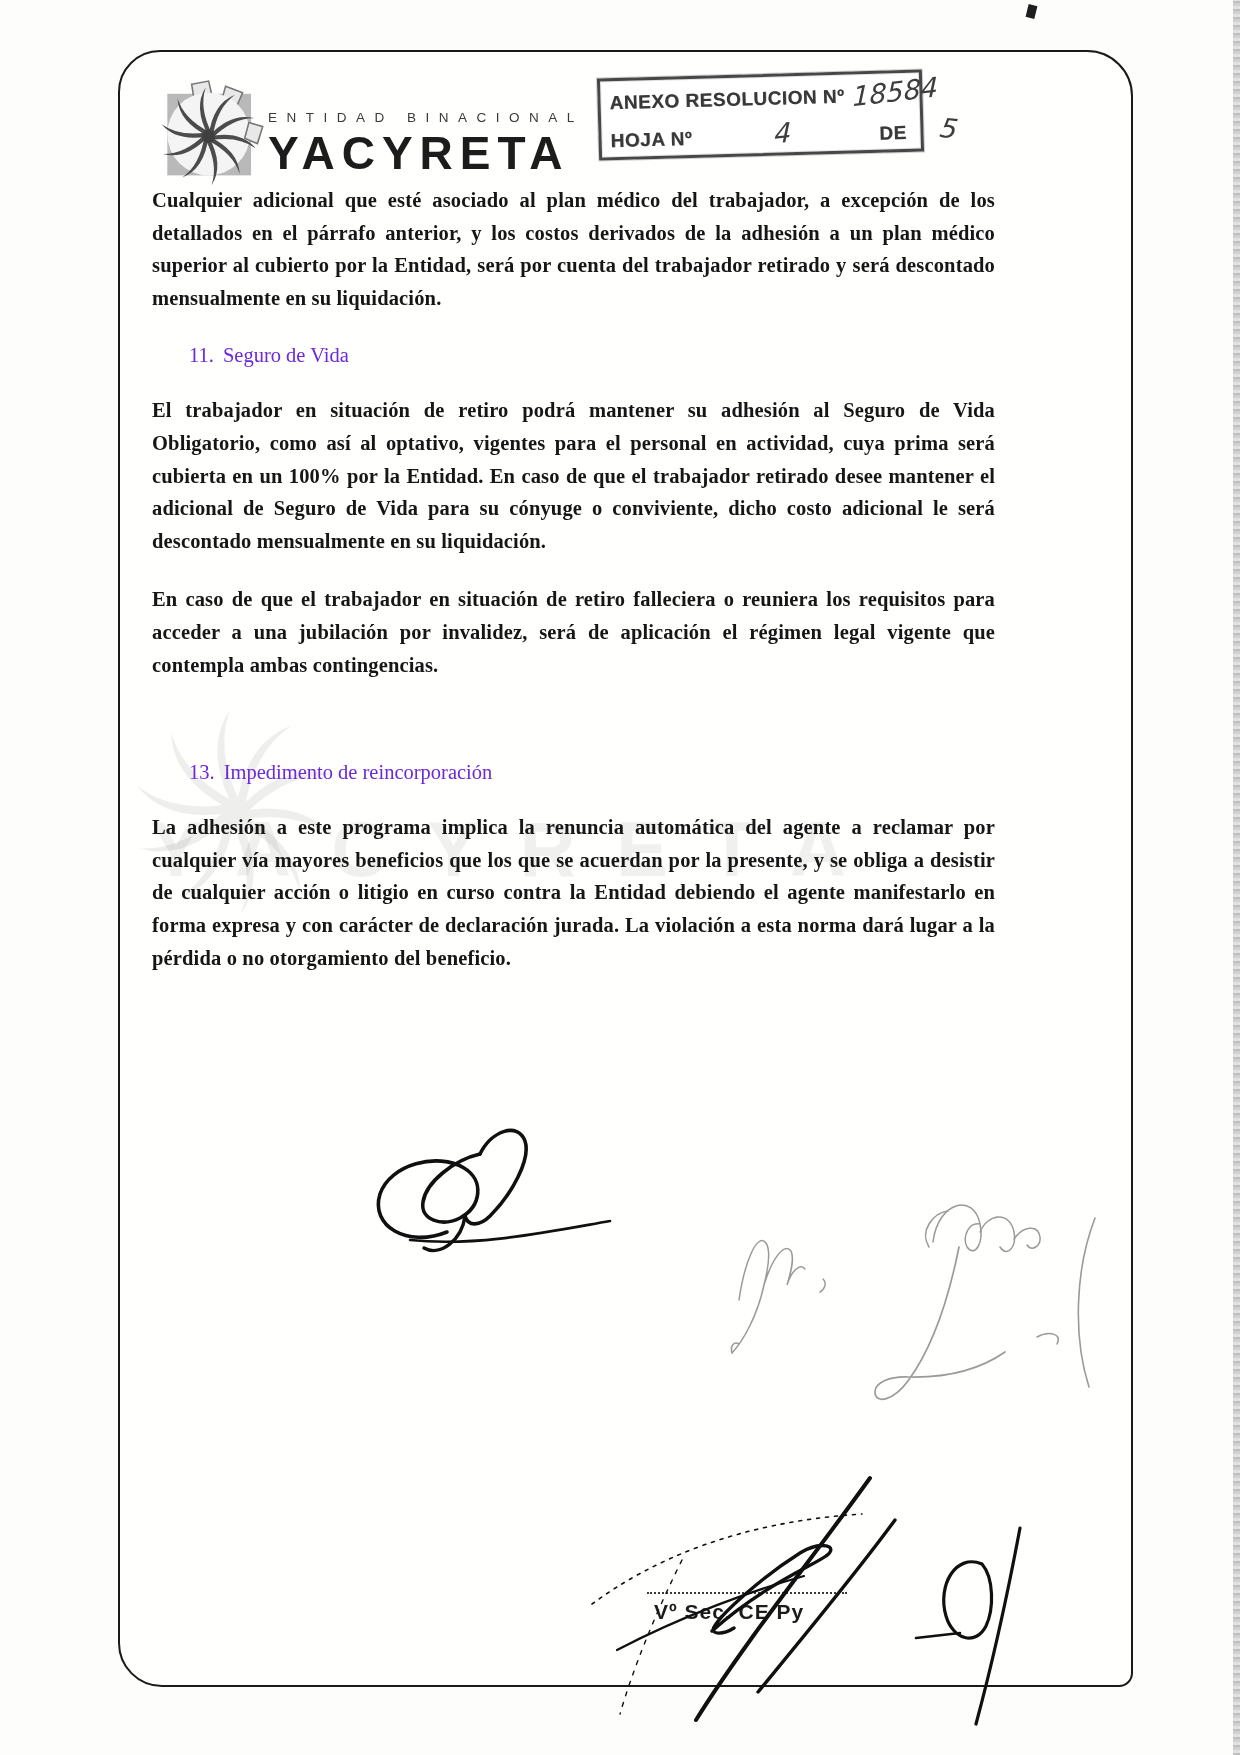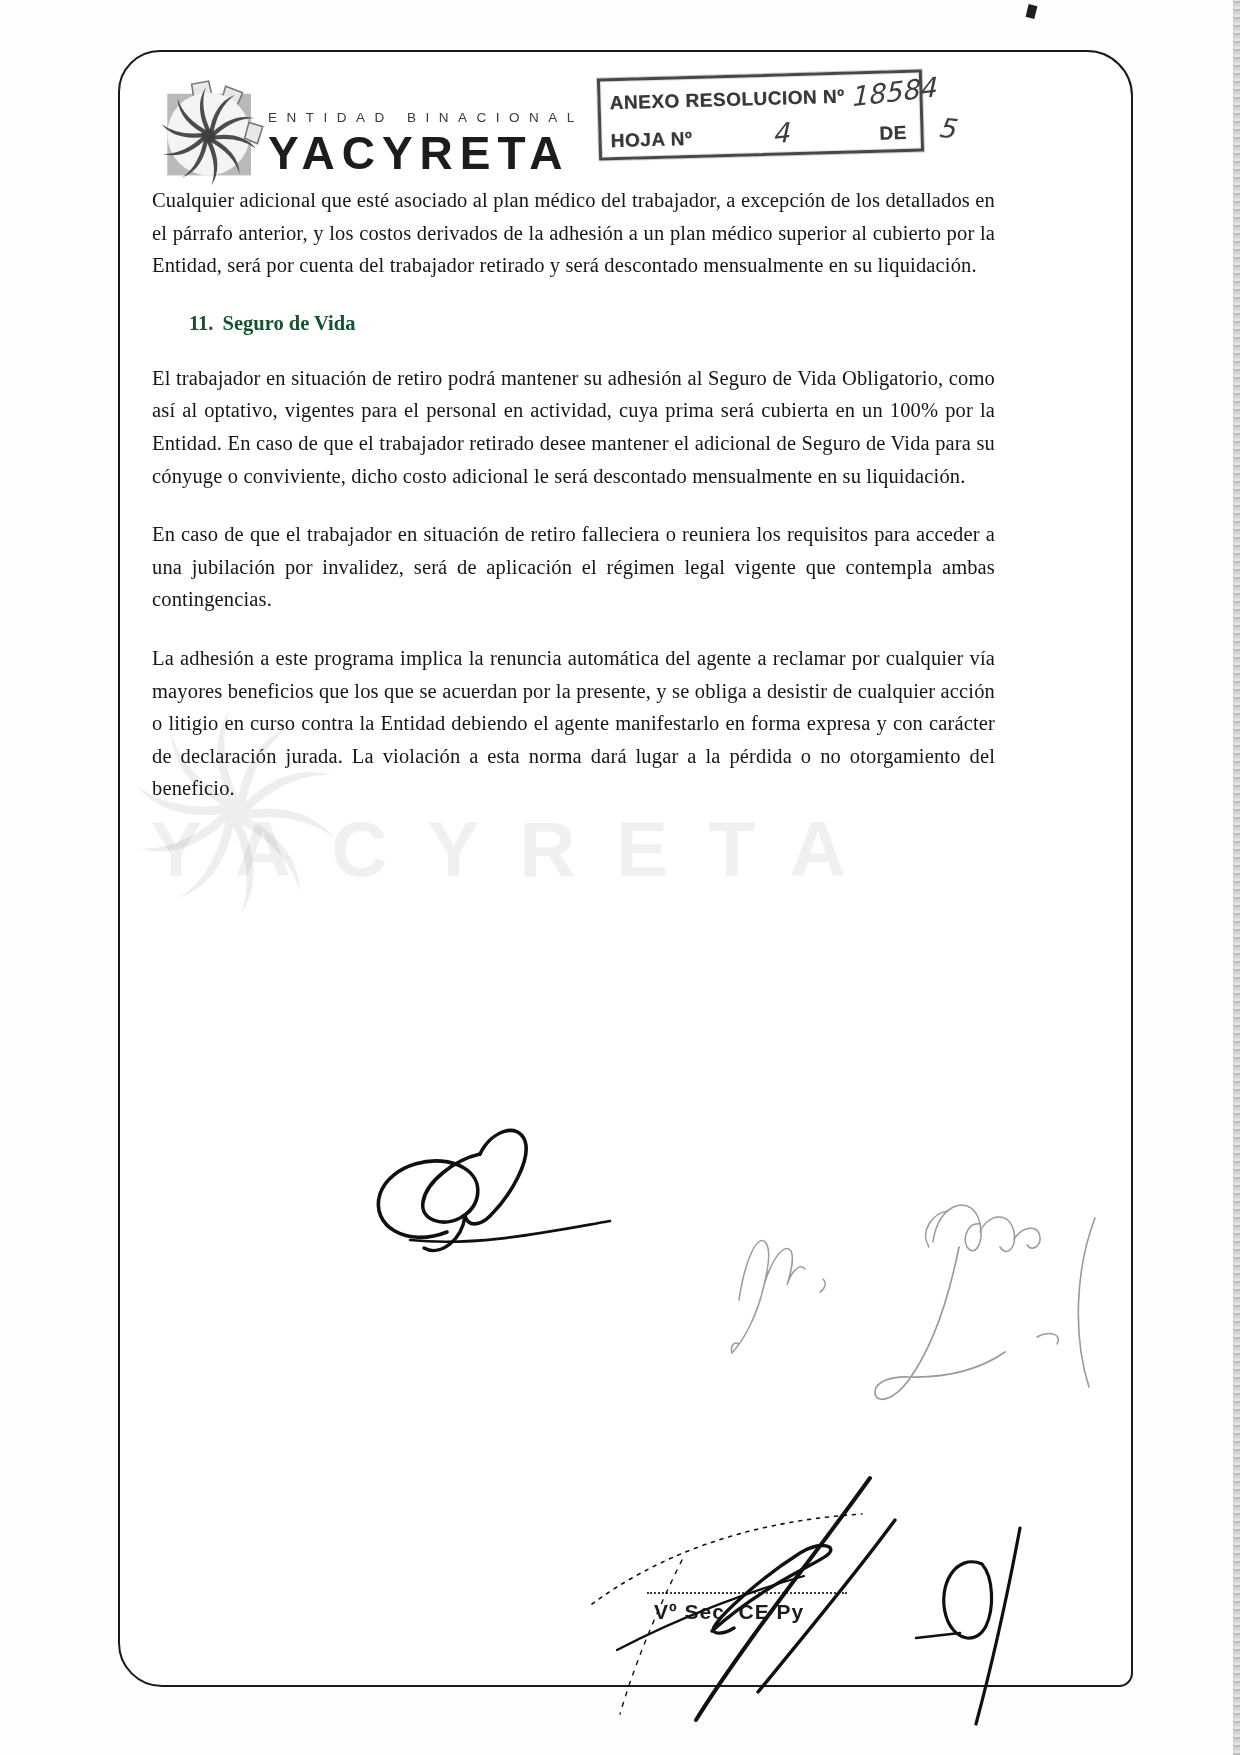--- a/index.html
+++ b/index.html
@@ -53,24 +53,24 @@
     transform:rotate(-5deg) skewX(-8deg);
   }
   .stamp-val-res{ margin-left:8px; }
   .stamp-val-hoja{ margin-left:82px; }
   .stamp-lbl-de{ margin-left:88px; }
   .stamp-val-de{ margin-left:34px; transform:rotate(8deg) skewX(-4deg); }
   
   .content{ position:absolute; left:32px; top:132px; width:843px; }
   .content p{
     margin:0 0 26px 0; font-size:20.5px; line-height:32.6px;
-    text-align:justify; letter-spacing:.15px;
+    text-align:justify; letter-spacing:.15px;font-weight:bold;
   }
   .sec-h{
-    margin:30px 0 27px 37px; font-size:20.5px; font-weight:bold; color:#14532d;
+    margin:30px 0 27px 37px; font-size:20.5px; font-weight:normal; color:#6d28d9;
   }
   .sec-h .num{ margin-right:9px; }
   .sec-h.gap-before{ margin-top:80px; }
   .sec-h.wide .num{ margin-right:36px; }
   
   .wm-swirl{ position:absolute; left:8px; top:648px; width:215px; height:215px; opacity:.08; }
   .wm-text{
     position:absolute; left:30px; top:752px; width:960px;
     font-family:"Liberation Sans","DejaVu Sans",sans-serif;
     font-weight:bold; font-size:78px; letter-spacing:40px;
@@ -158,20 +158,21 @@
   </div>
 
   <div class="content">
     <p>Cualquier adicional que esté asociado al plan médico del trabajador, a excepción de los detallados en el párrafo anterior, y los costos derivados de la adhesión a un plan médico superior al cubierto por la Entidad, será por cuenta del trabajador retirado y será descontado mensualmente en su liquidación.</p>
 
     <h3 class="sec-h"><span class="num">11.</span><span>Seguro de Vida</span></h3>
     <p>El trabajador en situación de retiro podrá mantener su adhesión al Seguro de Vida Obligatorio, como así al optativo, vigentes para el personal en actividad, cuya prima será cubierta en un 100% por la Entidad. En caso de que el trabajador retirado desee mantener el adicional de Seguro de Vida para su cónyuge o conviviente, dicho costo adicional le será descontado mensualmente en su liquidación.</p>
 
     <p>En caso de que el trabajador en situación de retiro falleciera o reuniera los requisitos para acceder a una jubilación por invalidez, será de aplicación el régimen legal vigente que contempla ambas contingencias.</p>
 
+    <h3 class="sec-h gap-before"><span class="num">13.</span><span>Impedimento de reincorporación</span></h3>
 
     <p>La adhesión a este programa implica la renuncia automática del agente a reclamar por cualquier vía mayores beneficios que los que se acuerdan por la presente, y se obliga a desistir de cualquier acción o litigio en curso contra la Entidad debiendo el agente manifestarlo en forma expresa y con carácter de declaración jurada.  La violación a esta norma dará lugar a la pérdida o no otorgamiento del beneficio.</p>
   </div>
 
   <div class="sig sig-1">
     <svg width="270" height="155" viewBox="0 0 270 155" fill="none" stroke="#101010" stroke-linecap="round">
       <path d="M95,118 C55,134 18,112 28,80 C38,50 86,38 112,54 C132,66 130,92 108,104 C90,113 68,106 71,88 C74,68 102,46 128,40" stroke-width="3.6"></path>
       <path d="M128,40 C140,16 166,8 173,27 C179,45 160,80 138,102 C128,112 116,113 113,102" stroke-width="3.6"></path>
       <path d="M113,102 C110,126 88,143 72,134" stroke-width="3.4"></path>
       <path d="M58,126 C125,133 195,118 258,107" stroke-width="2.6"></path>

